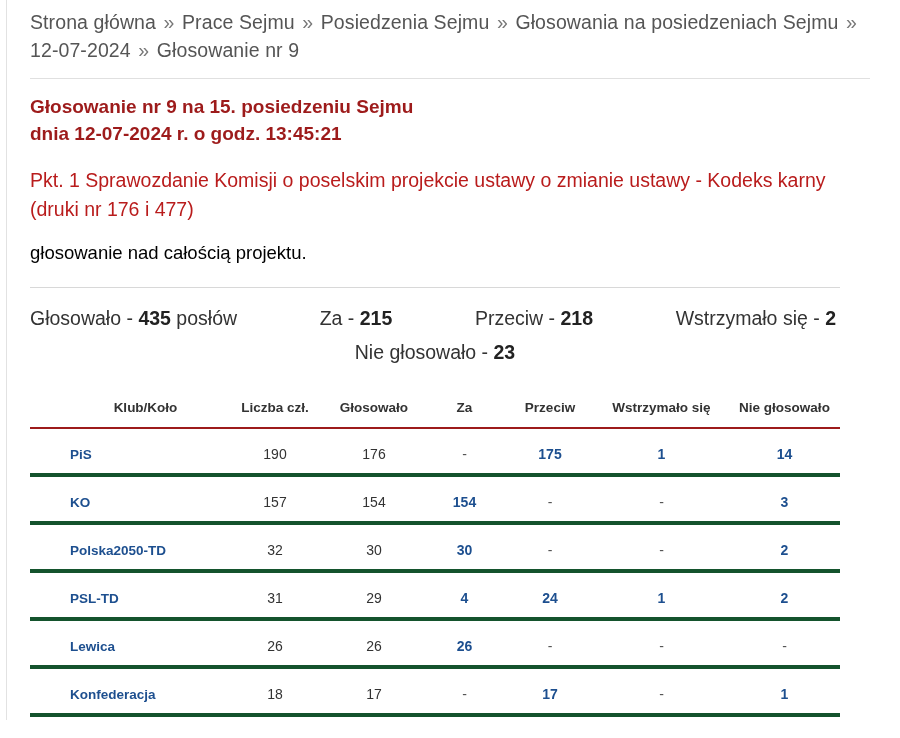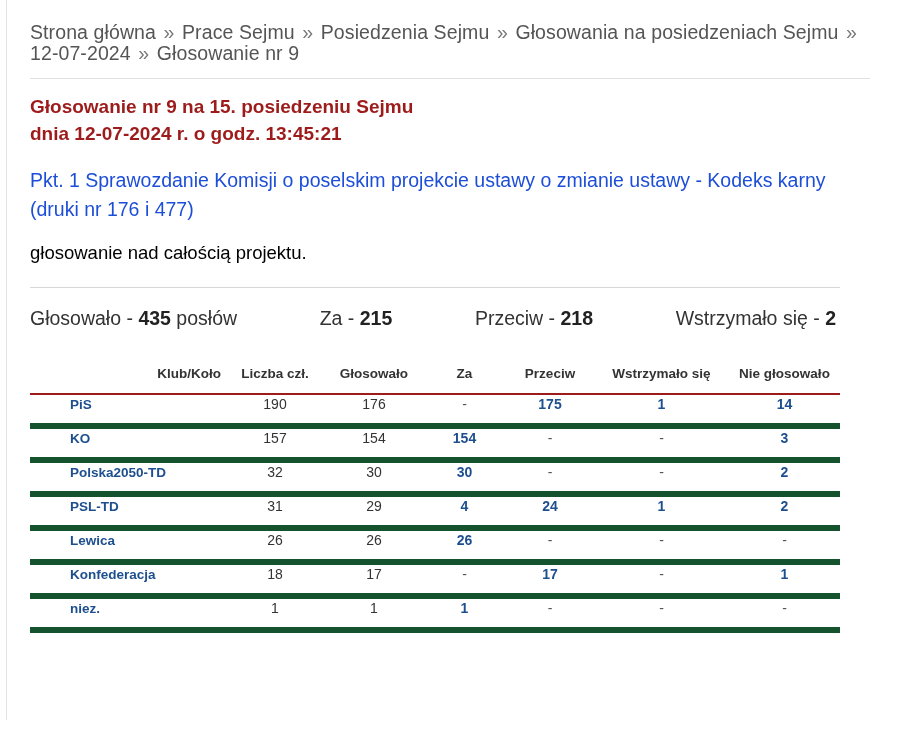--- a/index.html
+++ b/index.html
@@ -32,23 +32,23 @@
     height: 738px;
     background: #e2e2e2;
   }
   .content {
     position: absolute;
     left: 30px;
     top: 0;
     width: 840px;
   }
   .breadcrumb {
-    padding-top: 22px;
+    padding-top: 8px;
     font-size: 19.5px;
-    line-height: 21px;
+    line-height: 28px;
     color: #555555;
     letter-spacing: .1px;
   }
   .breadcrumb .sep {
     color: #777777;
     padding: 0 2px;
   }
   .breadcrumb-sep-rule {
     margin-top: 14px;
     border-top: 1px solid #e0e0e0;
@@ -64,21 +64,21 @@
   .vote-date {
     font-size: 19px;
     line-height: 20px;
     color: #9d1b1b;
     font-weight: bold;
     margin-top: 5px;
   }
   .point-desc {
     font-size: 19.5px;
     line-height: 29px;
-    color: #1d4ed8;
+    color: #b91c1c;
     margin-top: 22px;
     max-width: 800px;
   }
   .subject {
     font-size: 18.5px;
     line-height: 26px;
     color: #000000;
     margin-top: 16px;
   }
   .rule {
@@ -117,26 +117,26 @@
   table.votes thead th {
     font-size: 13.5px;
     font-weight: bold;
     color: #333333;
     padding: 10px 4px 12px 4px;
     border-bottom: 2px solid #9d1b1b;
     text-align: center;
     white-space: nowrap;
   }
   table.votes thead th.club {
-    text-align: right;
+    text-align: center;
     padding-left: 40px;
   }
   table.votes tbody td {
-    padding: 1px 4px 11px 4px;
-    border-bottom: 6px solid #14532d;
+    padding: 17px 4px 11px 4px;
+    border-bottom: 4px solid #14532d;
     text-align: center;
     color: #333333;
     font-size: 14px;
   }
   table.votes tbody td.club {
     text-align: left;
     padding-left: 40px;
     color: #1d4f8f;
     font-weight: bold;
     font-size: 13.5px;
@@ -210,20 +210,24 @@
         </span>
         <span>
           <span>Przeciw -</span>
           <b>218</b>
         </span>
         <span>
           <span>Wstrzymało się -</span>
           <b>2</b>
         </span>
       </div>
+      <div class="row2">
+        <span>Nie głosowało -</span>
+        <b>23</b>
+      </div>
     </div>
 
     <table class="votes">
       <colgroup>
         <col class="c-club">
         <col class="c-members">
         <col class="c-voted">
         <col class="c-for">
         <col class="c-against">
         <col class="c-abstain">

